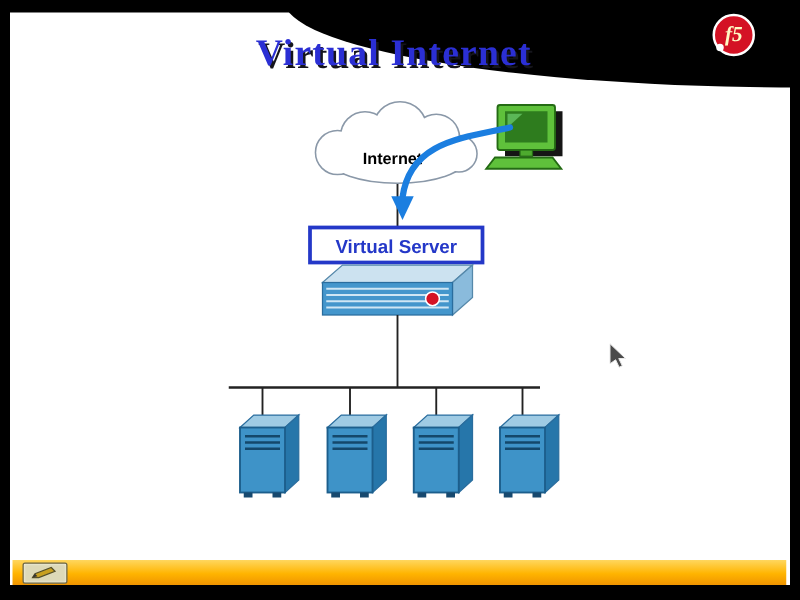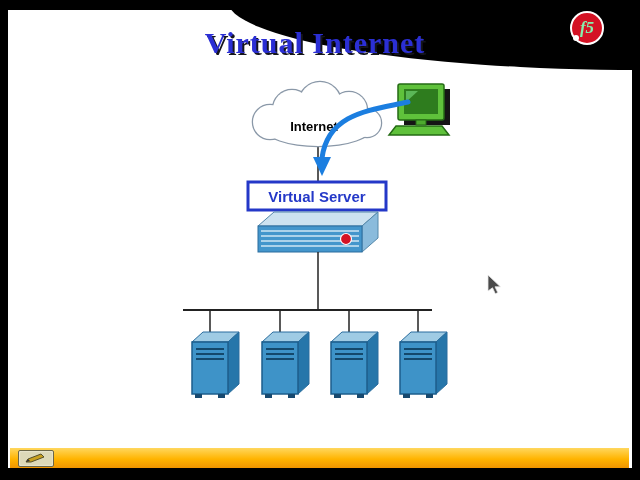--- a/index.html
+++ b/index.html
@@ -6,21 +6,21 @@
   body{width:640px;height:480px;overflow:hidden;font-family:"Liberation Sans",sans-serif;}
   .frame{position:relative;width:640px;height:480px;background:#000;}
   .slide{position:absolute;left:8px;top:10px;width:624px;height:458px;background:#ffffff;}
   .swoosh{position:absolute;left:227px;top:0;width:413px;height:70px;background:#000;
           border-bottom-left-radius:413px 70px;z-index:3;}
   .slide-title{position:absolute;left:-5px;width:624px;top:16px;z-index:5;text-align:center;
           font-family:"Liberation Serif",serif;font-size:30px;font-weight:bold;color:#2b2fd4;
           text-shadow:2px 2px 0 #15151c;letter-spacing:1px;}
   .f5-logo{position:absolute;left:570px;top:11px;width:34px;height:34px;z-index:6;
           background:#d41224;border:2px solid #fff;border-radius:50%;box-sizing:border-box;
-          color:#86efac;font-family:"Liberation Serif",serif;font-style:italic;font-weight:bold;
+          color:#fef9c3;font-family:"Liberation Serif",serif;font-style:italic;font-weight:bold;
           font-size:17px;display:flex;align-items:center;justify-content:center;}
   .f5-ball{position:absolute;left:1px;bottom:2px;width:6px;height:6px;background:#fff;border-radius:50%;}
   .diagram{position:absolute;left:0;top:0;z-index:2;}
   .toolbar{position:absolute;left:2px;right:3px;bottom:0;height:20px;z-index:4;
           background:linear-gradient(#ffd75e,#ffb400 55%,#ef9400);}
   .pen-button{position:absolute;left:8px;top:2px;width:34px;height:15px;background:#ddd9b8;
           border:1px solid #6b6748;border-radius:2px;display:flex;align-items:center;justify-content:center;
           box-shadow:inset 0 0 2px #fff;cursor:pointer;}
   svg text{font-family:"Liberation Sans",sans-serif;}
 </style>

